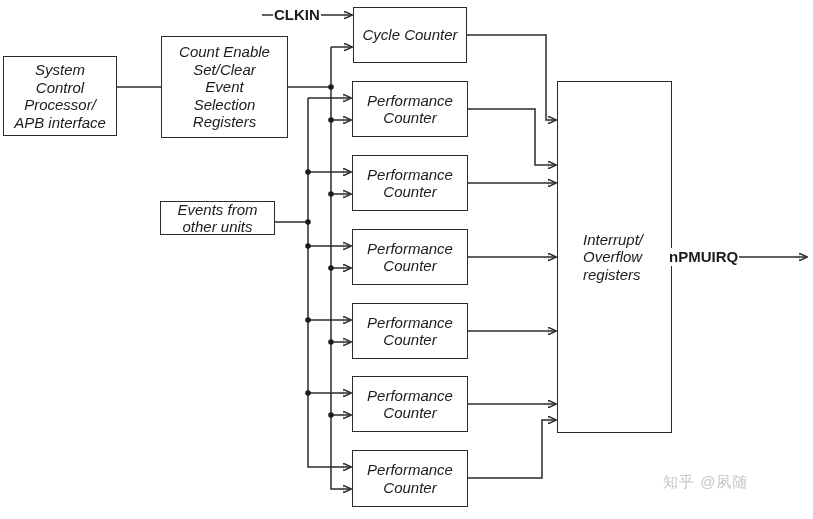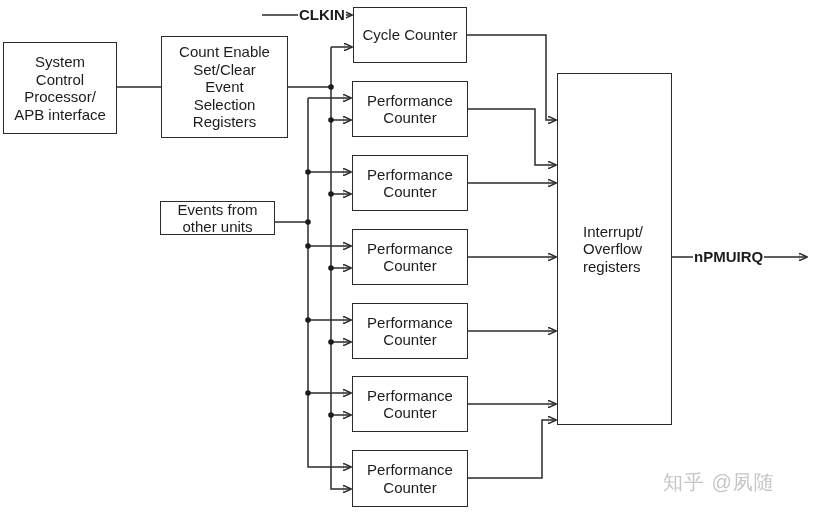--- a/index.html
+++ b/index.html
@@ -36,56 +36,56 @@
     position: absolute;
     box-sizing: border-box;
     border: 1.5px solid #2b2b2b;
     background: #ffffff;
     display: flex;
     align-items: center;
     justify-content: center;
     text-align: center;
     font-size: 15px;
     line-height: 17.5px;
+    font-style: italic;
   }
   .box .box-label {
     white-space: pre-line;
   }
   .box.left-text {
     justify-content: flex-start;
     text-align: left;
     padding-left: 25px;
   }
-  #box-system   { left: 3px;   top: 42px;  width: 114px; height: 92px; }
+  #box-system   { left: 3px;   top: 56px;  width: 114px; height: 80px; }
   #box-count    { left: 161px; top: 36px;  width: 127px; height: 102px; }
   #box-events   { left: 160px; top: 201px; width: 115px; height: 34px; }
   #box-cycle    { left: 353px; top: 7px;   width: 114px; height: 56px; }
   #box-pc1      { left: 352px; top: 81px;  width: 116px; height: 56px; }
   #box-pc2      { left: 352px; top: 155px; width: 116px; height: 56px; }
   #box-pc3      { left: 352px; top: 229px; width: 116px; height: 56px; }
   #box-pc4      { left: 352px; top: 303px; width: 116px; height: 56px; }
   #box-pc5      { left: 352px; top: 376px; width: 116px; height: 56px; }
   #box-pc6      { left: 352px; top: 450px; width: 116px; height: 57px; }
-  #box-irq      { left: 557px; top: 73px;  width: 115px; height: 352px; }
+  #box-irq      { left: 557px; top: 81px;  width: 115px; height: 352px; }
   .signal-label {
     position: absolute;
     background: #ffffff;
     font-weight: bold;
     font-size: 15px;
     line-height: 18px;
     padding: 0 1px;
-    margin-left: 25px;
   }
   #label-clkin   { left: 273px; top: 6px; }
   #label-npmuirq { left: 668px; top: 248px; }
   .watermark {
     position: absolute;
     left: 663px;
     top: 468px;
-    font-size: 20px;
+    font-size: 15px;
     line-height: 28px;
     color: #c6c6c6;
     letter-spacing: 1px;
     font-family: "Liberation Sans", sans-serif;
   }
 </style>
 </head>
 <body>
 
 <div class="stage">

